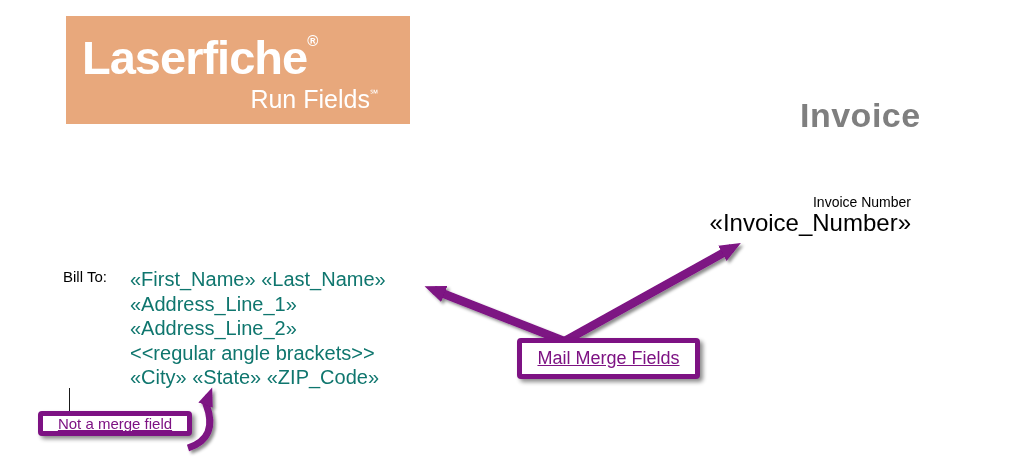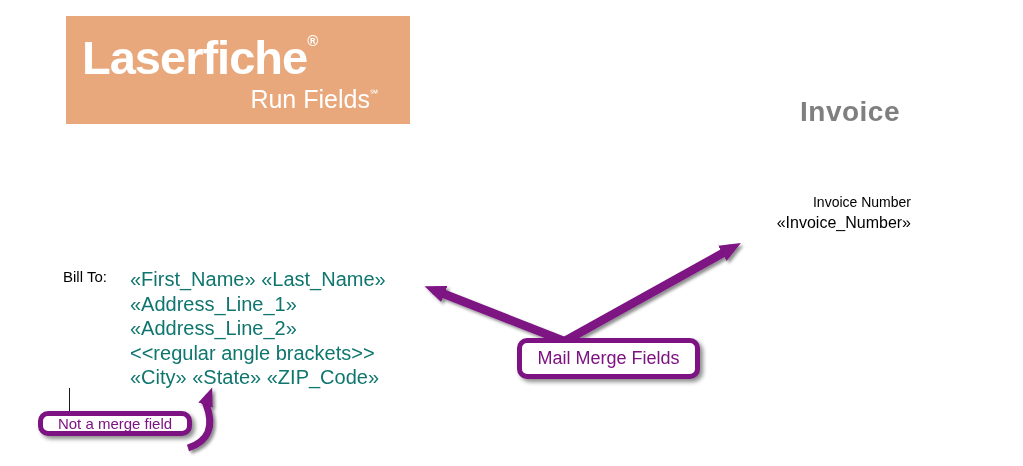--- a/index.html
+++ b/index.html
@@ -18,50 +18,50 @@
   }
   .logo-reg{font-size:15px;font-weight:bold;vertical-align:28px;letter-spacing:0;}
   .logo-tagline{
     position:absolute;right:32px;top:69px;
     font-size:25px;font-weight:normal;white-space:nowrap;
   }
   .logo-sm{font-size:10px;vertical-align:11px;}
   
   .invoice-title{
     position:absolute;left:800px;top:96px;
-    font-size:28px;font-weight:bold;color:#7F7F7F;letter-spacing:0.5px;
+    font-size:34px;font-weight:bold;color:#7F7F7F;letter-spacing:0.5px;
   }
   
   .invoice-number-block{
     position:absolute;right:112px;top:194px;text-align:right;color:#000;
   }
   .invoice-number-label{font-size:14px;line-height:17px;}
-  .invoice-number-field{font-size:16px;line-height:23px;}
+  .invoice-number-field{font-size:24px;line-height:23px;}
   
   .billto-label{
     position:absolute;left:63px;top:268px;font-size:15px;color:#000;
   }
   .billto-lines{
     position:absolute;left:130px;top:267px;font-size:20px;color:#0f766e;
   }
   .billto-line{line-height:24.6px;white-space:nowrap;}
   
   .text-cursor{
     position:absolute;left:69px;top:388px;width:1px;height:24px;background:#1a1a1a;
   }
   
   .arrows{position:absolute;left:0;top:0;z-index:1;pointer-events:none;}
   .arrow-stroke{stroke:#7D1283;fill:none;}
   
   .callout{
     position:absolute;z-index:2;background:#fff;
-    border:5px solid #7D1283;border-radius:10px;
+    border:5px solid #7D1283;border-radius:4px;
     box-shadow:3px 3px 4px rgba(0,0,0,0.45);
     color:#7D1283;display:flex;align-items:center;justify-content:center;
-    box-sizing:border-box;white-space:nowrap;
+    box-sizing:border-box;white-space:nowrap;text-decoration:underline;
   }
   .callout-mailmerge{left:517px;top:338px;width:183px;height:41px;font-size:18px;}
   .callout-notmerge{left:38px;top:411px;width:154px;height:25px;font-size:15px;}
 </style>
 </head>
 <body>
 
 <div class="logo-box">
   <div class="logo-brand"><span>Laserfiche</span><sup class="logo-reg">®</sup>
   </div>

